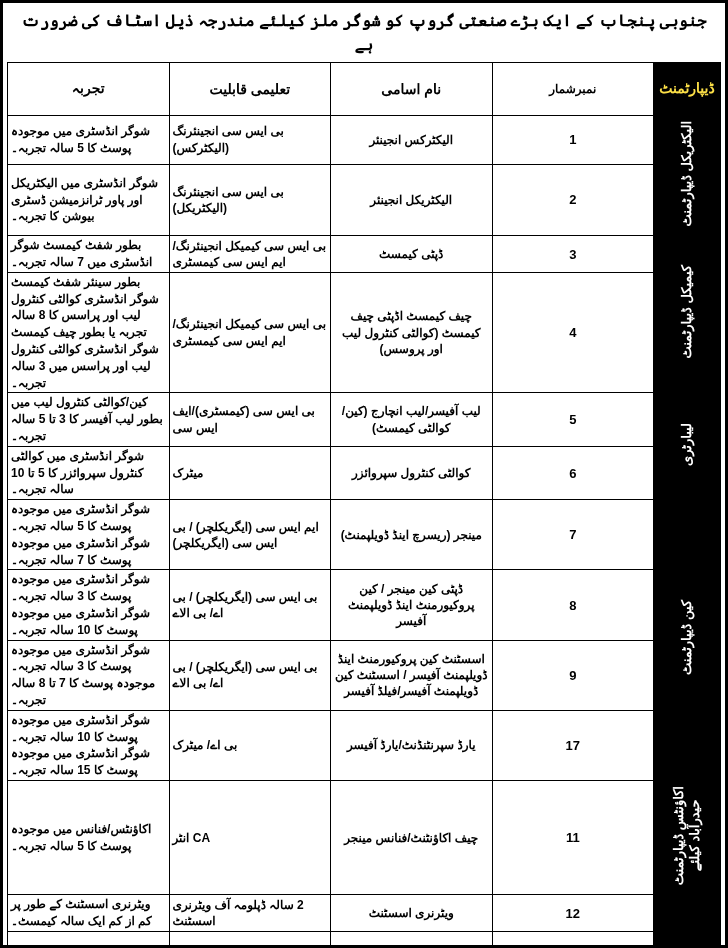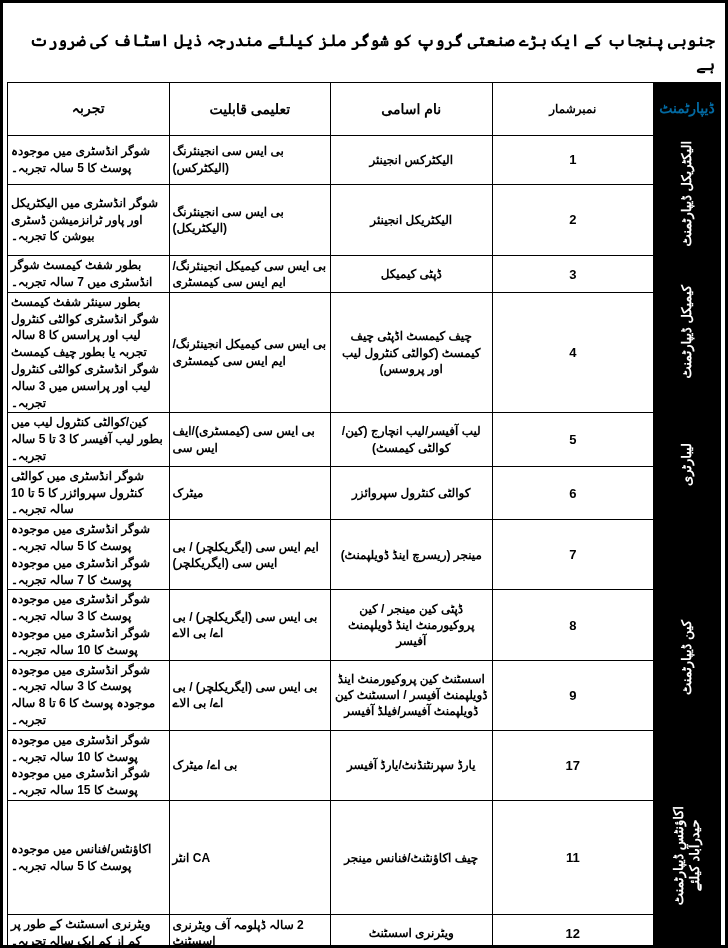--- a/index.html
+++ b/index.html
@@ -19,27 +19,26 @@
   }
   .title{
     text-align:center;
     font-weight:bold;
     font-size:33px;
     letter-spacing:1px;
     padding:3px 0 2px 0;
     font-family:"Liberation Serif", serif;
   }
   .subtitle{
-    text-align:right;
+    text-align:center;
     font-weight:bold;
     font-size:16px;
     line-height:1.5;
     padding:2px 6px 5px 6px;
     direction:rtl;
-    margin-top:20px;
   }
   table{
     border-collapse:collapse;
     width:100%;
     table-layout:fixed;
   }
   td,th{
     border:1px solid #000;
     vertical-align:middle;
     padding:1px 3px;
@@ -106,21 +105,21 @@
   <div class="subtitle">جنوبی پنجاب کے ایک بڑے صنعتی گروپ کو شوگر ملز کیلئے مندرجہ ذیل اسٹاف کی ضرورت ہے</div>
 
   <div class="tablewrap">
     <table>
       <tbody>
           <tr class="hdr">
         <td class="exp">تجربہ</td>
         <td>تعلیمی قابلیت</td>
         <td>نام اسامی</td>
         <td style="font-size:12px;">نمبرشمار</td>
-        <td class="deptcell" style="background:#000;color:#0369a1;">ڈیپارٹمنٹ</td>
+        <td class="deptcell" style="background:#000;color:#fde047;">ڈیپارٹمنٹ</td>
       </tr>
 
       <tr>
         <td class="exp">
               <span class="line">شوگر انڈسٹری میں موجودہ پوسٹ کا 5 سالہ تجربہ۔</span>
             </td>
         <td class="qual">بی ایس سی انجینئرنگ (الیکٹرکس)</td>
         <td class="post">الیکٹرکس انجینئر</td>
         <td class="num">1</td>
         <td class="deptcell" rowspan="2"><span class="vert">الیکٹریکل ڈیپارٹمنٹ</span></td>
@@ -133,21 +132,21 @@
         <td class="qual">بی ایس سی انجینئرنگ (الیکٹریکل)</td>
         <td class="post">الیکٹریکل انجینئر</td>
         <td class="num">2</td>
       </tr>
 
       <tr>
         <td class="exp">
               <span class="line">بطور شفٹ کیمسٹ شوگر انڈسٹری میں 7 سالہ تجربہ۔</span>
             </td>
         <td class="qual">بی ایس سی کیمیکل انجینئرنگ/ ایم ایس سی کیمسٹری</td>
-        <td class="post">ڈپٹی کیمیکل</td>
+        <td class="post">ڈپٹی کیمسٹ</td>
         <td class="num">3</td>
         <td class="deptcell" rowspan="2"><span class="vert">کیمیکل ڈیپارٹمنٹ</span></td>
       </tr>
 
       <tr>
         <td class="exp" style="height:70px;">
               <span class="line">بطور سینئر شفٹ کیمسٹ شوگر انڈسٹری کوالٹی کنٹرول لیب اور پراسس کا 8 سالہ تجربہ یا بطور چیف کیمسٹ شوگر انڈسٹری کوالٹی کنٹرول لیب اور پراسس میں 3 سالہ تجربہ۔</span>
             </td>
         <td class="qual">بی ایس سی کیمیکل انجینئرنگ/ ایم ایس سی کیمسٹری</td>
         <td class="post">چیف کیمسٹ اڈپٹی چیف کیمسٹ (کوالٹی کنٹرول لیب اور پروسس)</td>
@@ -190,21 +189,21 @@
           <span class="line">شوگر انڈسٹری میں موجودہ پوسٹ کا 10 سالہ تجربہ۔</span>
         </td>
         <td class="qual">بی ایس سی (ایگریکلچر) / بی اے/ بی الاے</td>
         <td class="post">ڈپٹی کین مینجر / کین پروکیورمنٹ اینڈ ڈویلپمنٹ آفیسر</td>
         <td class="num">8</td>
       </tr>
 
       <tr>
         <td class="exp">
           <span class="line">شوگر انڈسٹری میں موجودہ پوسٹ کا 3 سالہ تجربہ۔</span>
-          <span class="line">موجودہ پوسٹ کا 6 تا 8 سالہ تجربہ۔</span>
+          <span class="line">موجودہ پوسٹ کا 7 تا 8 سالہ تجربہ۔</span>
         </td>
         <td class="qual">بی ایس سی (ایگریکلچر) / بی اے/ بی الاے</td>
         <td class="post">اسسٹنٹ کین پروکیورمنٹ اینڈ ڈویلپمنٹ آفیسر / اسسٹنٹ کین ڈویلپمنٹ آفیسر/فیلڈ آفیسر</td>
         <td class="num">9</td>
       </tr>
 
       <tr>
         <td class="exp">
           <span class="line">شوگر انڈسٹری میں موجودہ پوسٹ کا 10 سالہ تجربہ۔</span>
           <span class="line">شوگر انڈسٹری میں موجودہ پوسٹ کا 15 سالہ تجربہ۔</span>
@@ -220,21 +219,21 @@
             </td>
         <td class="qual">CA انٹر</td>
         <td class="post">چیف اکاؤنٹنٹ/فنانس مینجر</td>
         <td class="num">11</td>
         <td class="deptcell"><span class="vert">اکاؤنٹس ڈیپارٹمنٹ
 حیدرآباد کیلئے</span></td>
       </tr>
 
       <tr>
         <td class="exp">
-              <span class="line">ویٹرنری اسسٹنٹ کے طور پر کم از کم ایک سالہ تجربہ۔</span>
+              <span class="line">ویٹرنری اسسٹنٹ کے طور پر کم از کم ایک سالہ کیمسٹ۔</span>
             </td>
         <td class="qual">2 سالہ ڈپلومہ آف ویٹرنری اسسٹنٹ</td>
         <td class="post">ویٹرنری اسسٹنٹ</td>
         <td class="num">12</td>
         <td class="deptcell" rowspan="4"></td>
       </tr>
 
       <tr>
         <td class="exp" style="height:58px;"></td>
         <td class="qual">میٹرک</td>

